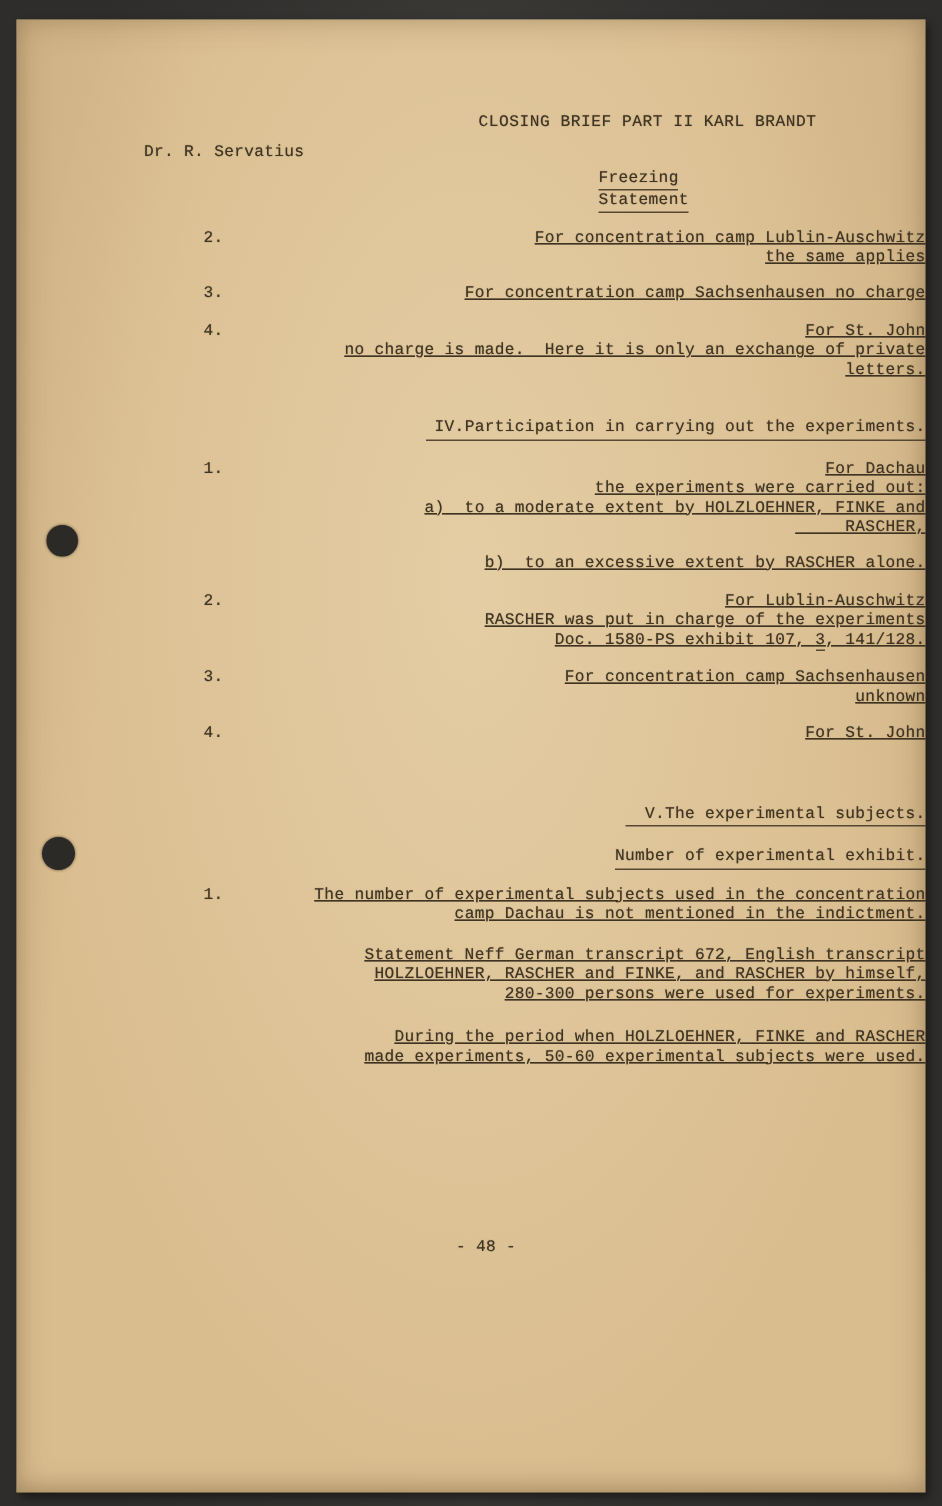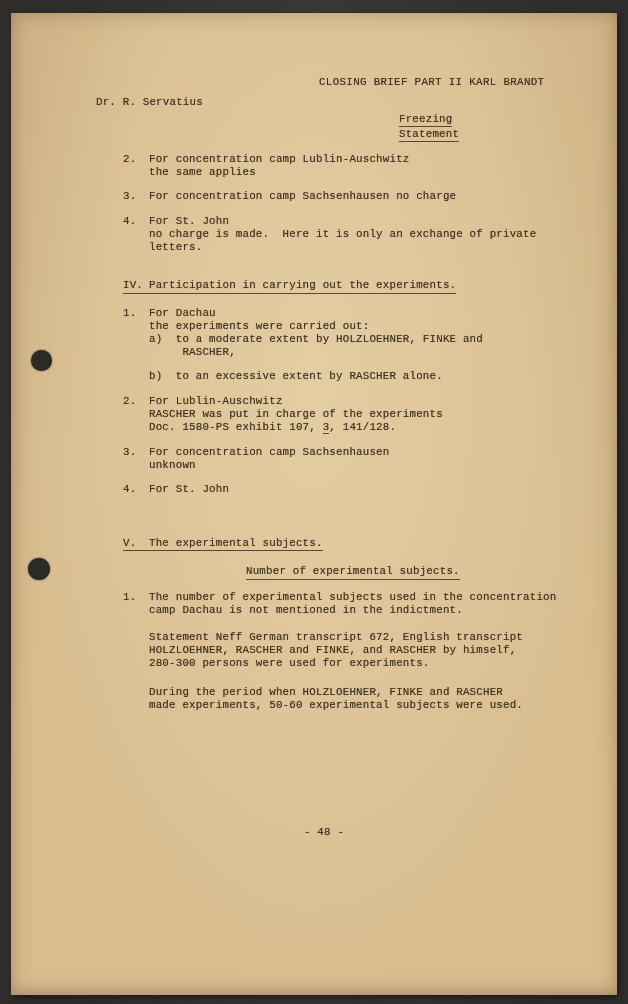--- a/index.html
+++ b/index.html
@@ -25,23 +25,24 @@
       linear-gradient(100deg, rgba(110,82,45,0.10), rgba(110,82,45,0) 18%),
       linear-gradient(260deg, rgba(110,82,45,0.08), rgba(110,82,45,0) 20%);
     box-shadow:
       inset 0 0 22px rgba(92,66,34,0.30),
       inset 0 -4px 10px rgba(92,66,34,0.18),
       2px 3px 6px rgba(0,0,0,0.45);
     color: rgba(58,47,31,0.93);
     font-size: 10.8px;
     line-height: 13px;
     letter-spacing: 0.2px;
+    text-align: right;
   }
   .paper * { text-shadow: 0 0 0.7px rgba(70,56,36,0.65); }
-  .line { white-space: pre; min-height: 13px; }
+  .line { white-space: pre; min-height: 13px; text-decoration: underline; }
   .line.blank { min-height: 11px; height: 11px; }
   .hdr    { position: absolute; left: 308px; top: 63px; white-space: pre; letter-spacing: 0.35px; }
   .author { position: absolute; left: 85px;  top: 83px; white-space: pre; }
   .doclabel { position: absolute; left: 388px; top: 99px; line-height: 14px; }
   .doclabel .lbl-line { display: table; border-bottom: 1.2px solid rgba(62,50,33,0.85); white-space: pre; }
   .docbody { position: absolute; left: 0; top: 140px; width: 100%; }
   .item { display: flex; margin-left: 112px; }
   .item .num { width: 26px; flex: none; white-space: pre; }
   .item .lines { flex: 1; min-width: 0; }
   .para { margin-left: 138px; }
@@ -118,21 +119,21 @@
           <div class="line">unknown</div>
         </div>
       </div>
       <div class="item" style="margin-top: 11px;">
         <span class="num">4.</span>
         <div class="lines">
           <div class="line">For St. John</div>
         </div>
       </div>
       <div class="heading" style="margin-top: 41px;"><span class="u-wrap"><span class="h-num">V.</span><span>The experimental subjects.</span></span></div>
-      <div class="center-head" style="margin-left: 235px; margin-top: 14px;"><span class="u-wrap">Number of experimental subjects.</span></div>
+      <div class="center-head" style="margin-left: 235px; margin-top: 14px;"><span class="u-wrap">Number of experimental exhibit.</span></div>
       <div class="item" style="margin-top: 11px;">
         <span class="num">1.</span>
         <div class="lines">
           <div class="line">The number of experimental subjects used in the concentration</div>
           <div class="line">camp Dachau is not mentioned in the indictment.</div>
         </div>
       </div>
       <div class="para" style="margin-top: 14px;">
         <div class="line">Statement Neff German transcript 672, English transcript</div>
         <div class="line">HOLZLOEHNER, RASCHER and FINKE, and RASCHER by himself,</div>

